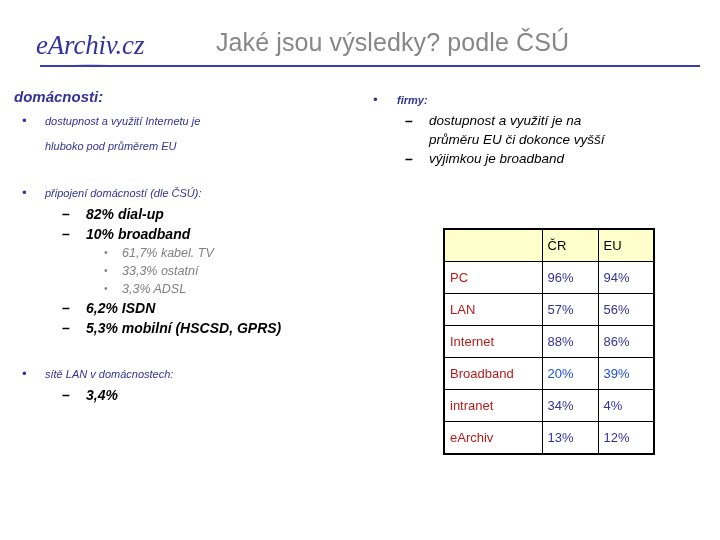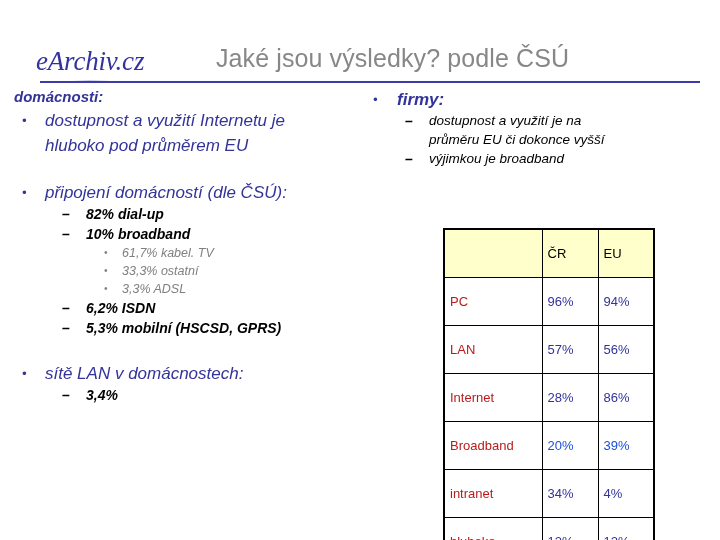--- a/index.html
+++ b/index.html
@@ -14,21 +14,20 @@
     font-family: "Liberation Sans", sans-serif;
     overflow: hidden;
   }
 
   
   #header {
     position: absolute;
     left: 0; top: 0;
     width: 616px;
     height: 72px;
-    margin-top: 16px;
   }
   #logo {
     position: absolute;
     left: 36px;
     top: 30px;
     width: 160px;
     height: 34px;
   }
   #logo-text {
     font-family: "Liberation Serif", serif;
@@ -99,21 +98,21 @@
     font-size: 15px;
     line-height: 21px;
     padding-left: 4px;
   }
 
   
   .lv1 { margin-top: 3px; }
   .lv1 .bullet { color: #333399; left: 12px; font-size: 13px; line-height: 22px; }
   .lv1 .txt {
     color: #333399;
-    font-size: 17px;
+    font-size: 11px;
     line-height: 22px;
     padding-left: 35px;
   }
 
   
   .lv2 .bullet { color: #000000; left: 52px; font-size: 14px; line-height: 20px; font-weight: bold; }
   .lv2 .txt {
     color: #000000;
     font-weight: bold;
     font-size: 14px;
@@ -146,21 +145,21 @@
   }
   table.stats {
     border-collapse: collapse;
     border: 2px solid #000000;
     background: #ffffff;
   }
   table.stats td, table.stats th {
     border: 1px solid #000000;
     font-weight: normal;
     font-size: 13px;
-    padding: 16px 5px;
+    padding: 8px 5px;
     vertical-align: middle;
     text-align: left;
     height: 25px;
     box-sizing: border-box;
     margin-top: 28px;
   }
   table.stats th.corner,
   table.stats th.hcell {
     background: #FFFFCC;
     height: 25px;
@@ -289,33 +288,33 @@
         <td class="val">96%</td>
         <td class="val">94%</td>
       </tr>
       <tr>
         <td class="label">LAN</td>
         <td class="val">57%</td>
         <td class="val">56%</td>
       </tr>
       <tr class="tall">
         <td class="label">Internet</td>
-        <td class="val">28%</td>
+        <td class="val">88%</td>
         <td class="val">86%</td>
       </tr>
       <tr>
         <td class="label">Broadband</td>
         <td class="val hot">20%</td>
         <td class="val hot">39%</td>
       </tr>
       <tr>
         <td class="label">intranet</td>
         <td class="val">34%</td>
         <td class="val">4%</td>
       </tr>
       <tr>
-        <td class="label">hluboko</td>
+        <td class="label">eArchiv</td>
         <td class="val">13%</td>
         <td class="val">12%</td>
       </tr>
     </tbody>
   </table>
 </div>
 
 </body></html>

